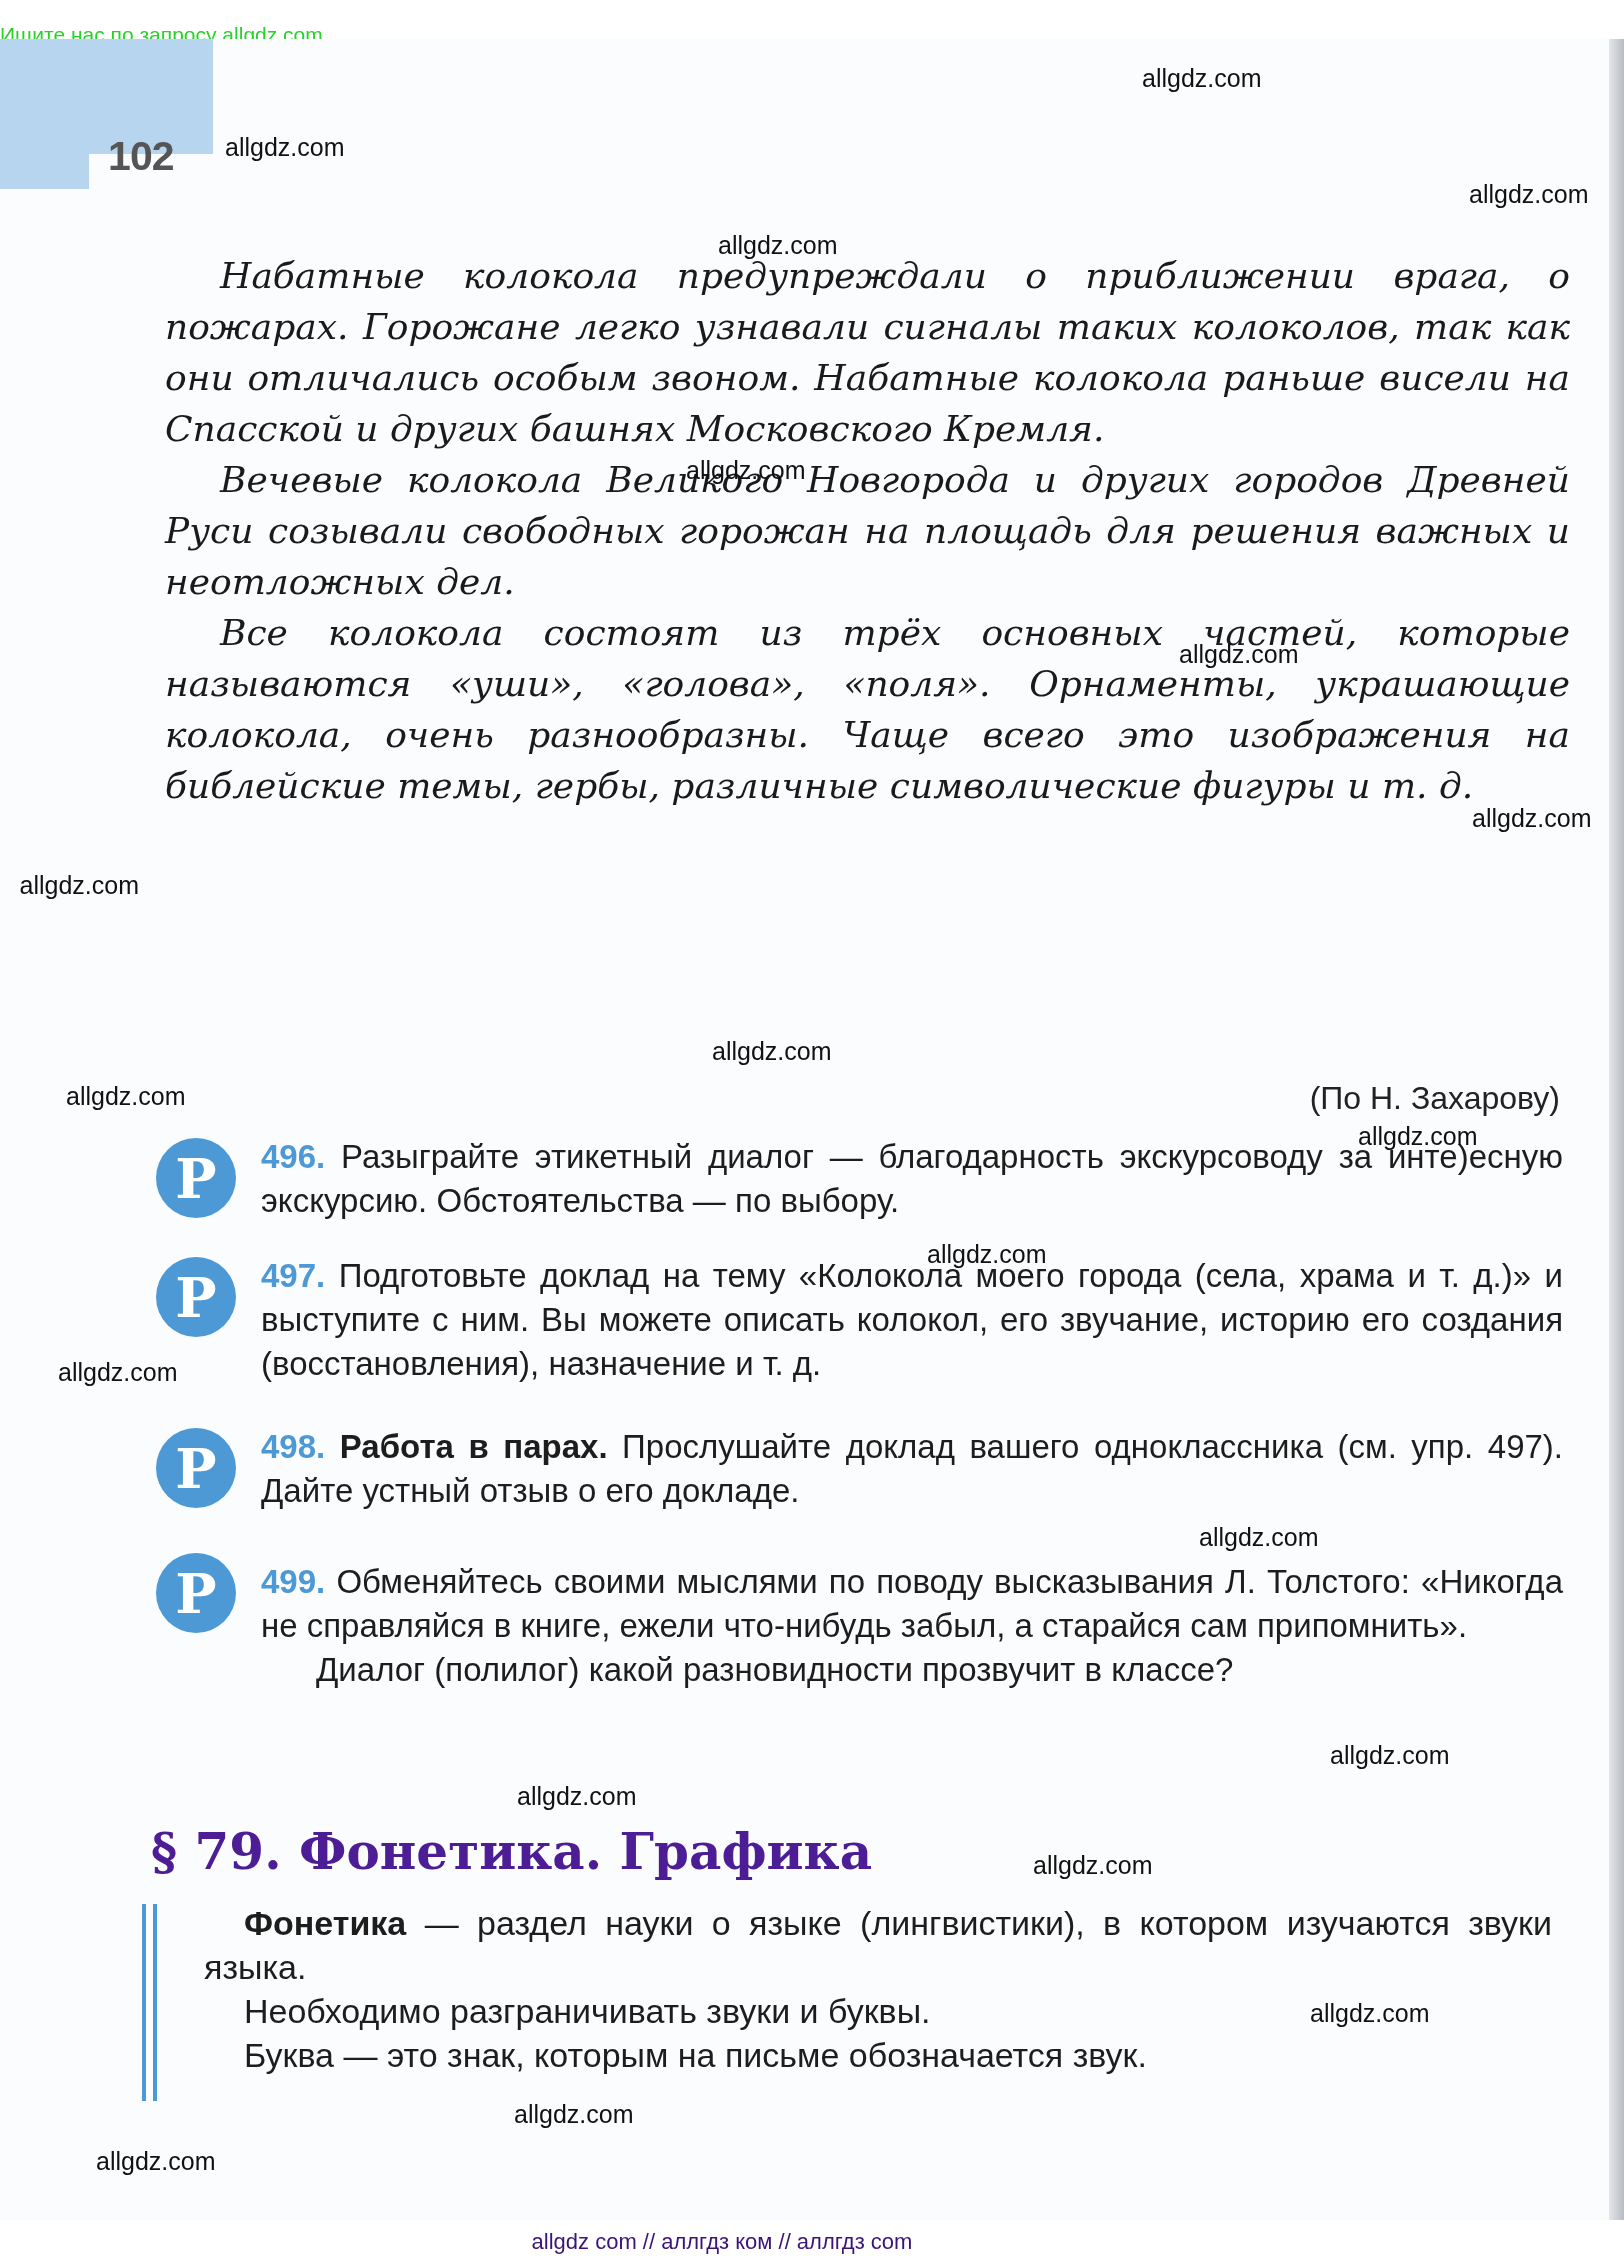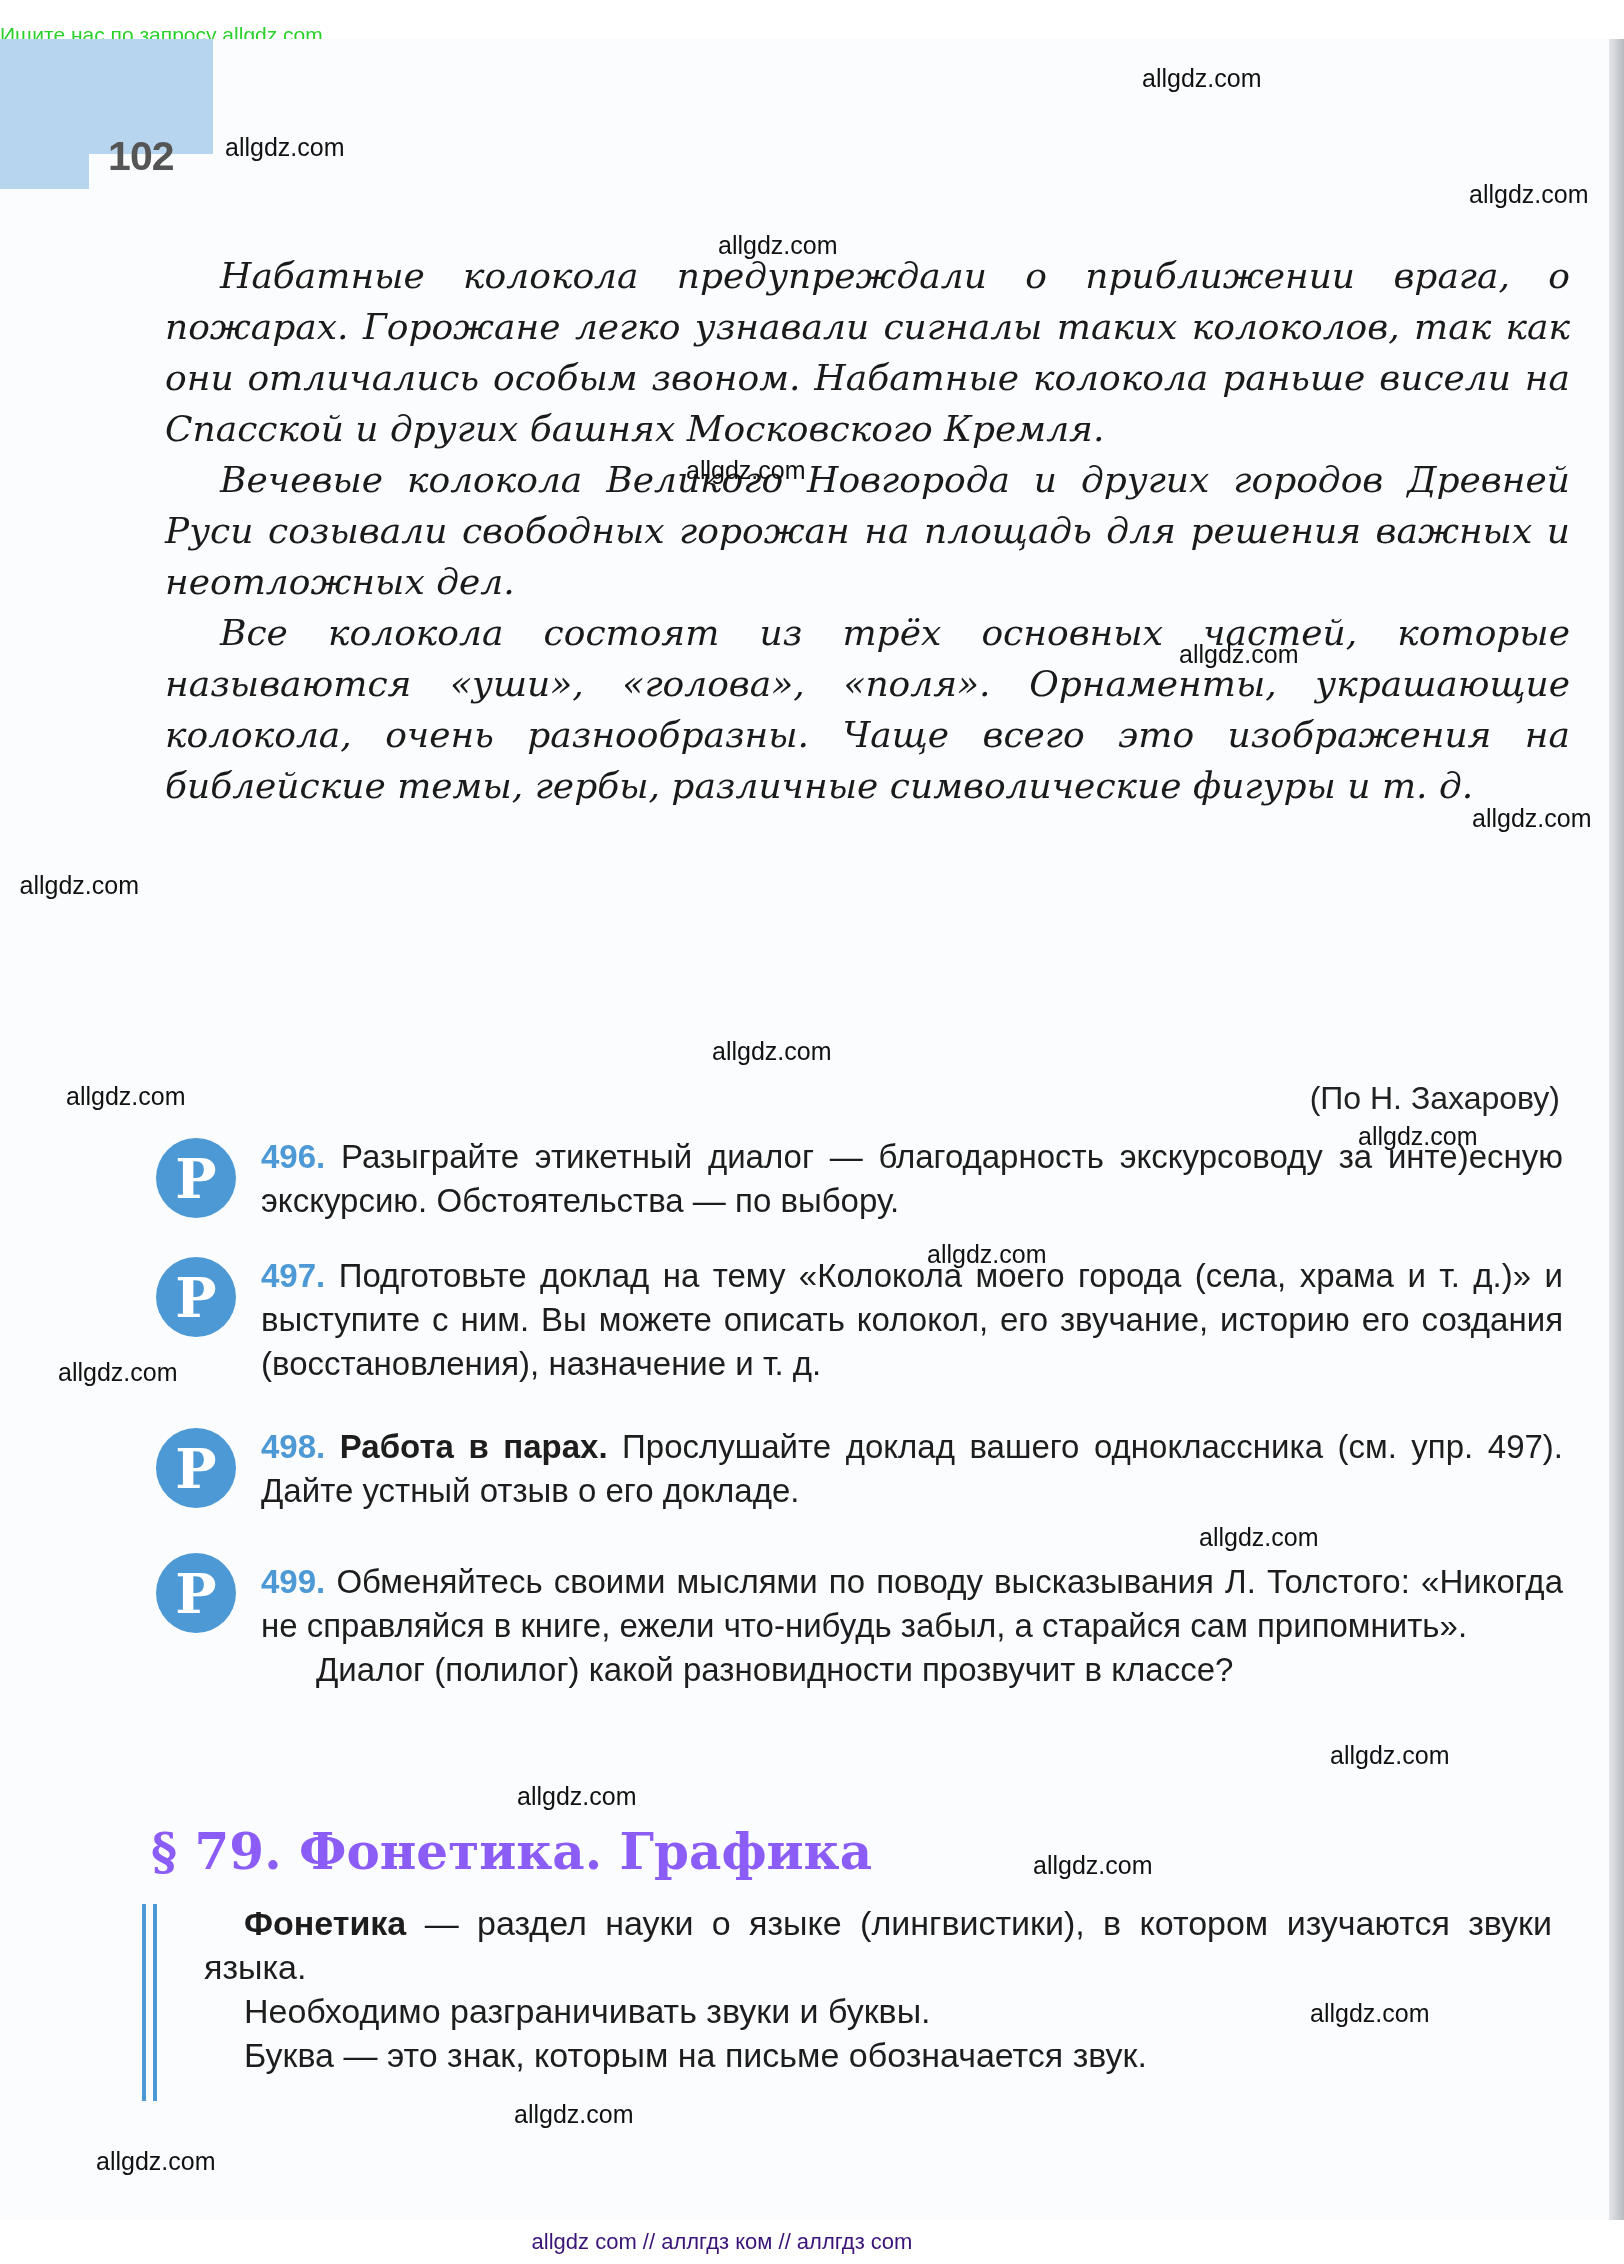--- a/index.html
+++ b/index.html
@@ -14,21 +14,21 @@
   .wm { position:absolute; font-size:25px; color:#111; font-family:"Liberation Sans", sans-serif; }
   .serif-text { position:absolute; left:165px; width:1405px; font-family:"DejaVu Serif", serif; font-size:36px; color:#1a1a1a; line-height:51px; text-align:justify; }
   .serif-text p { margin:0; text-indent:55px; }
   .attribution { position:absolute; top:1080px; right:64px; font-size:32px; color:#222; font-family:"Liberation Sans", sans-serif; }
   .exercise { position:absolute; left:156px; width:1410px; }
   .badge { position:absolute; left:0; width:80px; height:80px; border-radius:50%; background:#4c99d6; color:#fff; font-family:"DejaVu Serif", serif; font-weight:bold; font-size:55px; text-align:center; line-height:82px; }
   .ex-body { position:absolute; left:105px; width:1302px; font-size:33px; line-height:44px; color:#1d1d1d; font-family:"Liberation Sans", sans-serif; text-align:justify; }
   .ex-num { color:#4c99d6; font-weight:bold; }
   .ex-bold { font-weight:bold; }
   .ex-extra { display:block; text-indent:55px; }
-  .section-title { position:absolute; top:1822px; left:151px; font-family:"DejaVu Serif", serif; font-weight:bold; font-size:50px; color:#8b5cf6; }
+  .section-title { position:absolute; top:1822px; left:151px; font-family:"DejaVu Serif", serif; font-weight:bold; font-size:50px; color:#4c1d95; }
   .rule-block { position:absolute; top:1904px; left:142px; width:1419px; height:197px; }
   .rule-bar1 { position:absolute; left:0; top:0; width:4.4px; height:197px; background:#4c99d6; }
   .rule-bar2 { position:absolute; left:10.6px; top:0; width:4.4px; height:197px; background:#4c99d6; }
   .rule-text { position:absolute; left:62px; width:1348px; font-size:34px; line-height:44px; color:#1d1d1d; font-family:"Liberation Sans", sans-serif; text-align:justify; }
   .rule-text p { margin:0; }
   .rule-text .ind { text-indent:40px; }
   .rule-text .first { text-indent:40px; }
   .footer { position:absolute; top:2220px; left:0; width:1444px; height:44px; background:#fff; text-align:center; }
   .footer span { color:#3a1478; font-size:22px; line-height:44px; font-family:"Liberation Sans", sans-serif; }
 </style>

